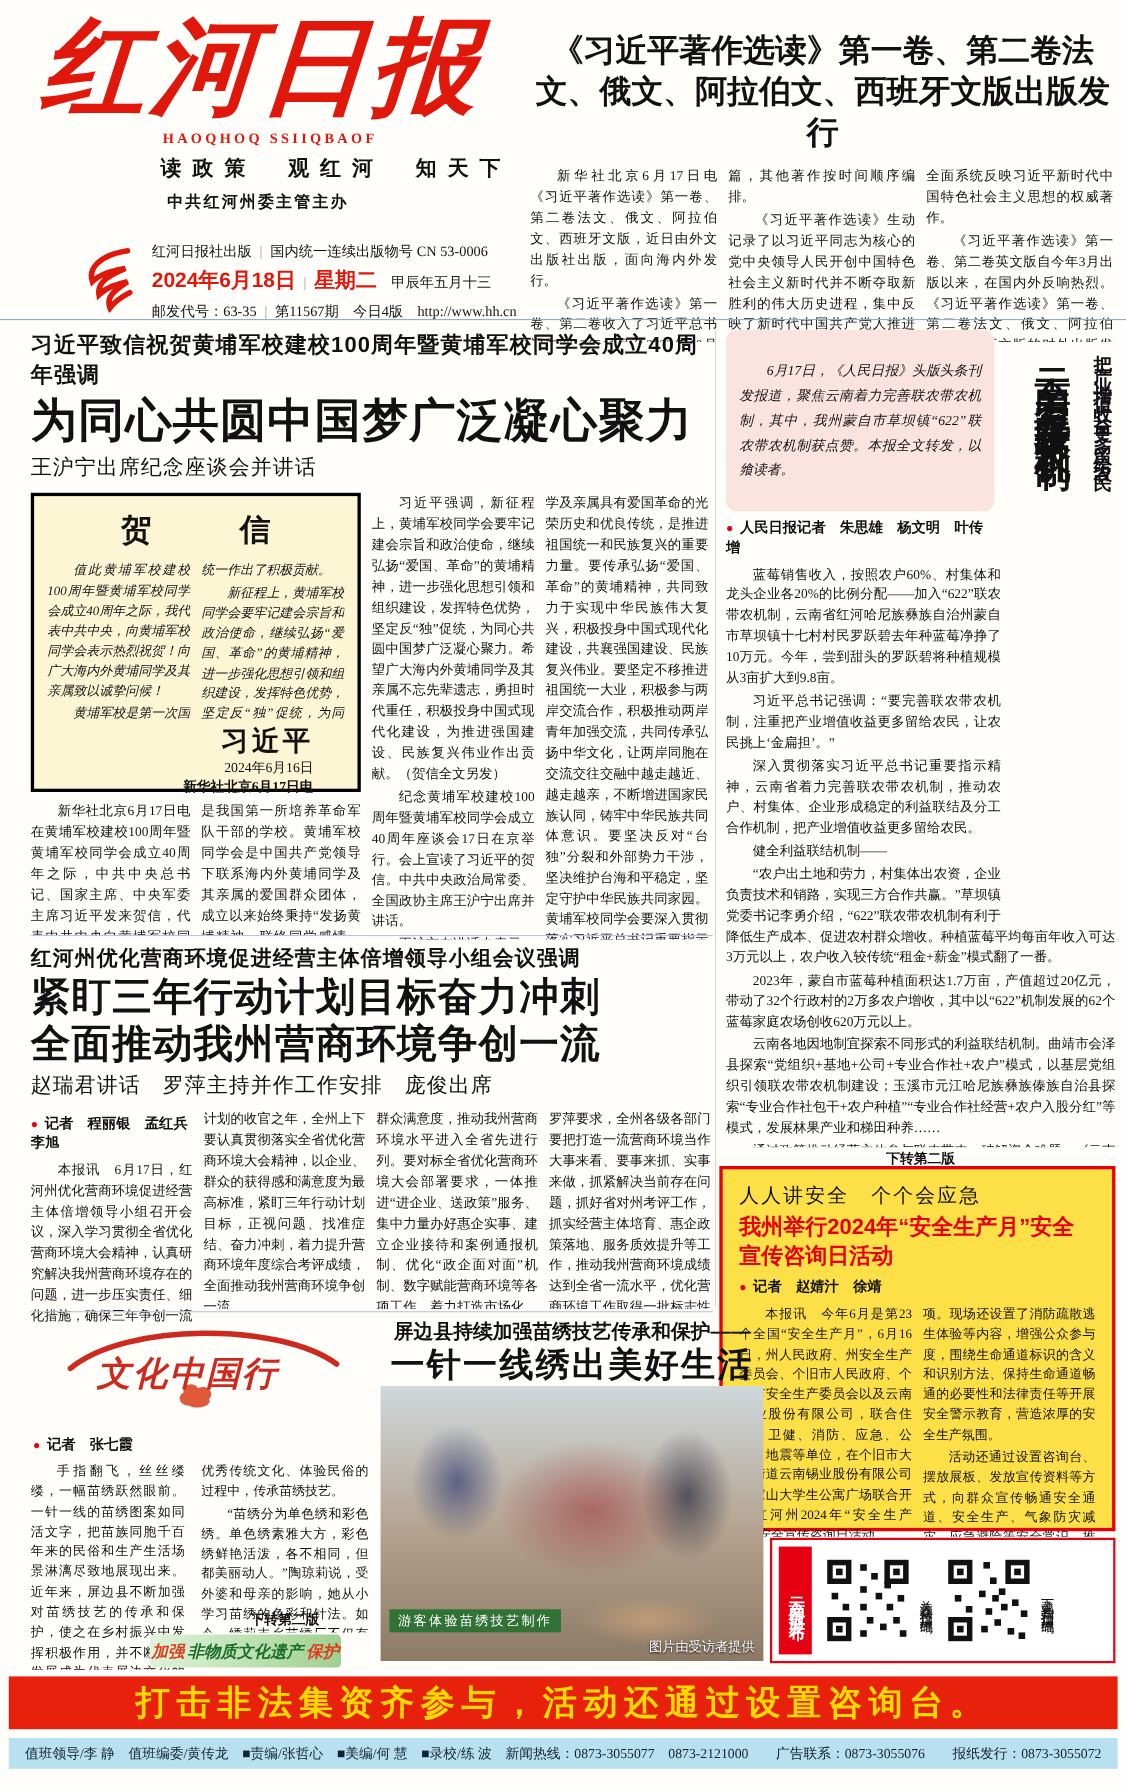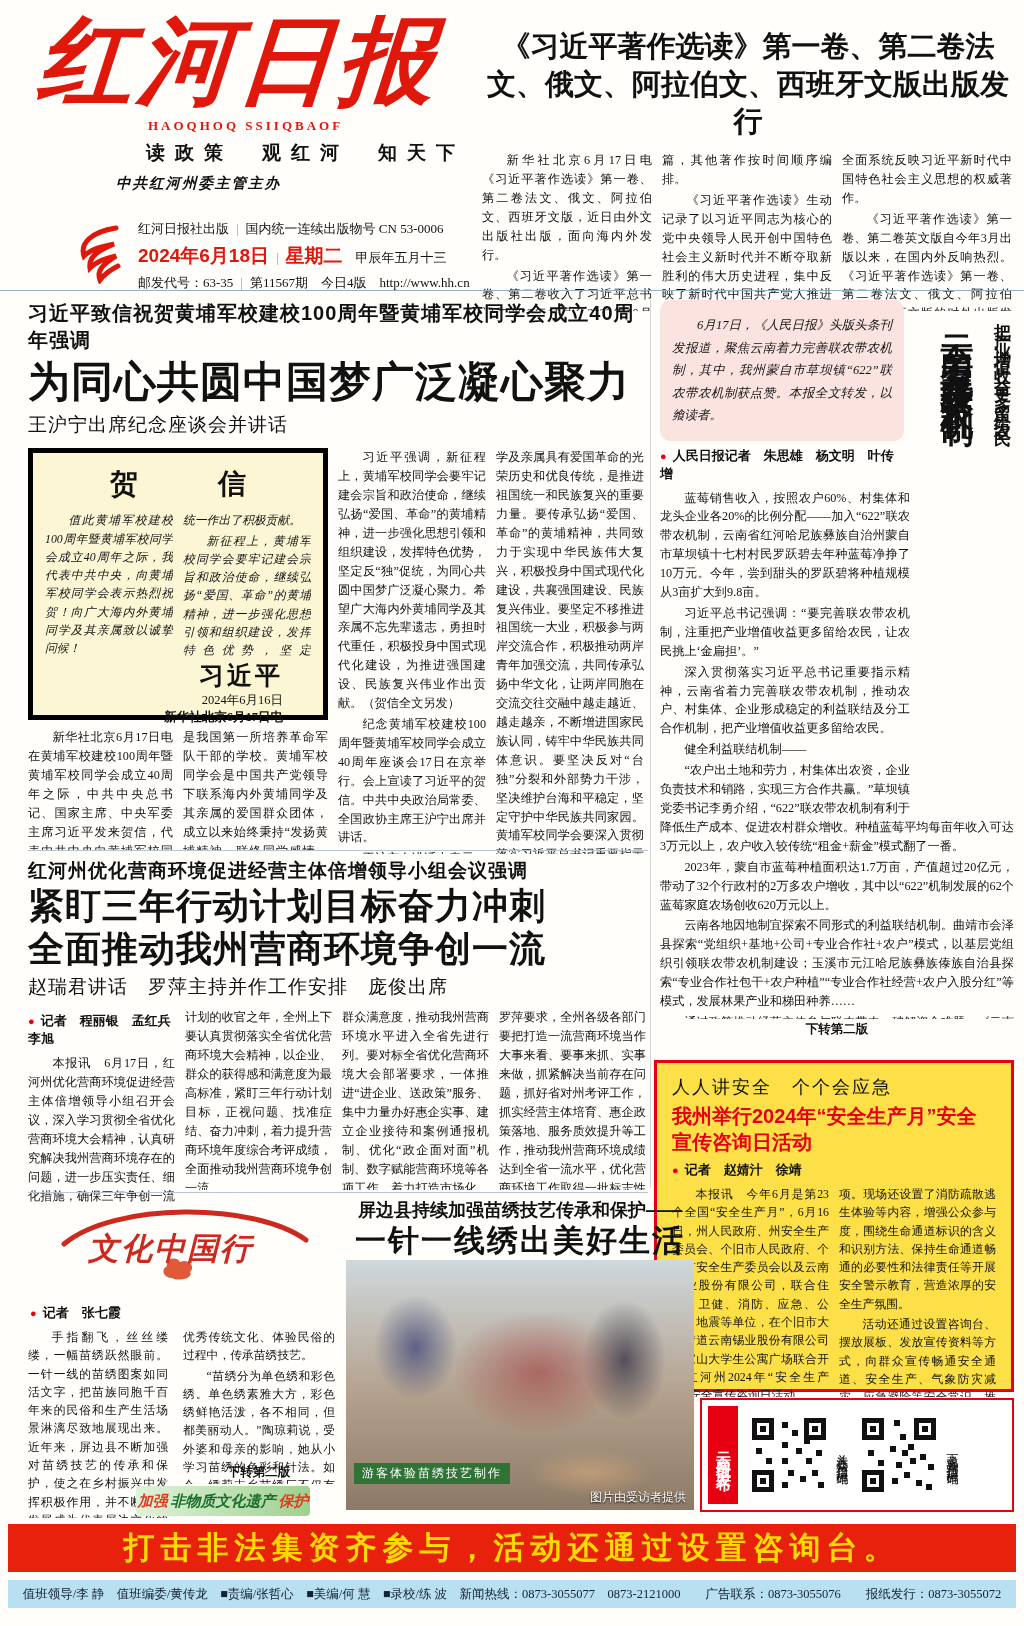--- a/index.html
+++ b/index.html
@@ -27,30 +27,30 @@
   .mast-sep{color:#999;padding:0 7px;}
 
   
   .kicker{font-size:20px;font-weight:bold;letter-spacing:1px;}
   .headline-xl{font-size:42px;font-weight:bold;letter-spacing:1px;line-height:1.15;}
   .headline-lg{font-size:36px;font-weight:bold;letter-spacing:1px;line-height:1.2;}
   .headline-md{font-size:29px;font-weight:bold;line-height:1.3;text-align:center;}
   .subhead{font-size:19px;margin-top:6px;letter-spacing:1px;}
 
   
-  .letter{background:#fcf6d4;border:5px solid #000000;padding:10px 12px;box-sizing:border-box;}
+  .letter{background:#fcf6d4;border:3px solid #000000;padding:10px 12px;box-sizing:border-box;}
   .letter-title{text-align:center;font-size:28px;font-weight:bold;letter-spacing:26px;text-indent:26px;margin:2px 0 8px;}
   .letter .body-text{font-style:italic;font-size:11.8px;}
   .letter-sig{text-align:right;padding-right:28px;}
   .letter-sig .name{font-size:25px;font-weight:bold;letter-spacing:3px;}
   .letter-sig .date{font-size:12.5px;}
   .letter-sig .wire{font-size:12.5px;font-weight:bold;}
 
   
-  .note-box{background:#fbe4e0;border-radius:10px;padding:14px 12px;font-size:12.5px;line-height:1.8;
+  .note-box{background:#fbe4e0;border-radius:10px;padding:26px 12px;font-size:12.5px;line-height:1.8;
             font-style:italic;text-align:justify;}
   .note-box p{margin:0;text-indent:2em;}
   .vt{writing-mode:vertical-rl;}
   .yn-vt-big{font-size:33px;font-weight:bold;letter-spacing:7px;font-family:"Liberation Sans",sans-serif;}
   .yn-vt-small{font-size:17px;letter-spacing:9px;font-weight:bold;}
   .turn{font-weight:bold;text-align:center;font-size:12.5px;}
 
   
   .safety-box{border:3px solid #e60012;box-sizing:border-box;padding:12px 15px;background:#fde047;}
   .safety-kicker{font-size:18px;letter-spacing:2px;}
@@ -90,21 +90,21 @@
 </style>
 </head>
 <body>
 
 <div class="page">
 
   <div class="abs" style="left:38px;top:14px;width:440px;height:272px;">
     <div class="mast-title">红河日报</div>
     <div class="mast-pinyin" style="margin:8px 0 0 110px;">HAOQHOQ  SSIIQBAOF</div>
     <div class="mast-slogan sans" style="margin:6px 0 0 108px;">读政策　观红河　知天下</div>
-    <div class="mast-super" style="margin:8px 0 0 78px;font-style:italic;">中共红河州委主管主办</div>
+    <div class="mast-super" style="margin:8px 0 0 114px;">中共红河州委主管主办</div>
     <svg class="abs" style="left:32px;top:208px;" width="52" height="62" viewBox="0 0 52 62">
       <path d="M46 6 C20 10 10 22 14 34 C22 26 34 24 44 22 C30 28 18 34 20 46 C28 38 38 36 46 34 C34 42 26 48 30 58 C36 50 44 46 48 44" fill="none" stroke="#e0170b" stroke-width="5" stroke-linecap="round"></path>
     </svg>
     <div class="abs mast-info" style="left:100px;top:204px;width:340px;">
       <div><span>红河日报社出版</span><span class="mast-sep">|</span><span>国内统一连续出版物号 CN 53-0006</span></div>
       <div><span class="red-big">2024年6月18日</span><span class="mast-sep">|</span><span class="red-big">星期二</span>　<span>甲辰年五月十三</span></div>
       <div><span>邮发代号：63-35</span><span class="mast-sep">|</span><span>第11567期</span>　<span>今日4版</span>　<span>http://www.hh.cn</span></div>
     </div>
   </div>
 

